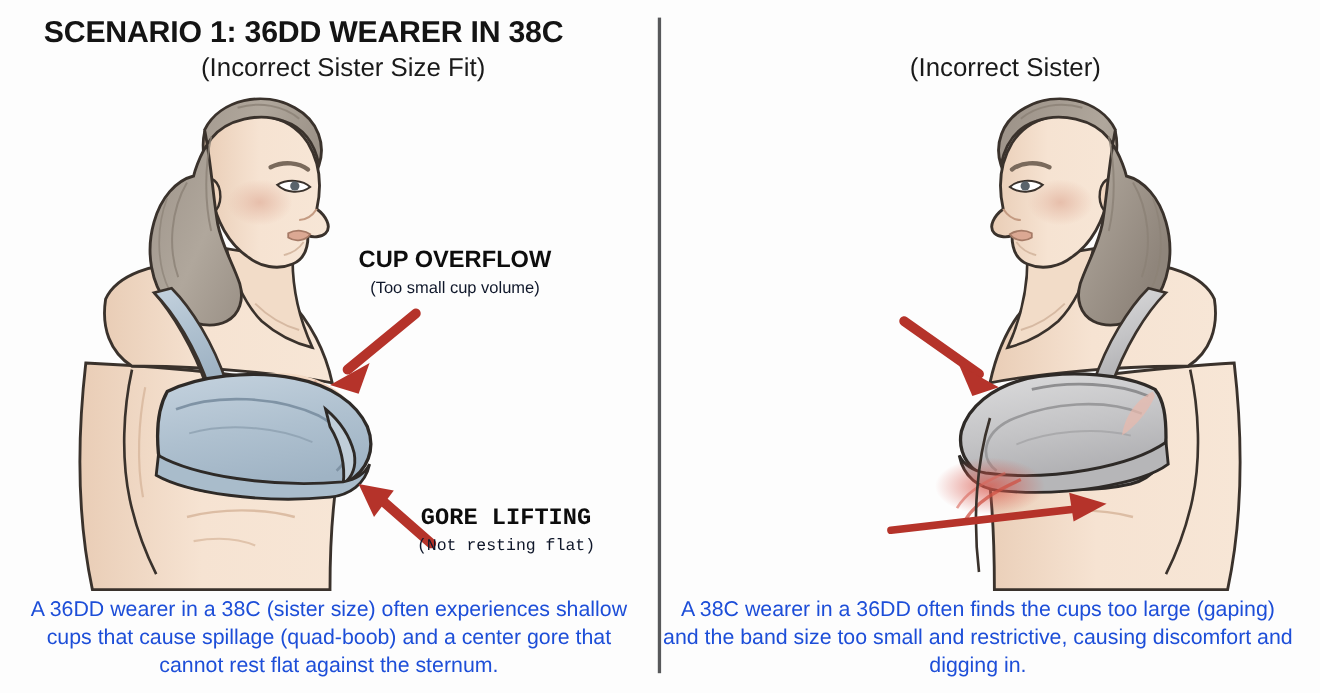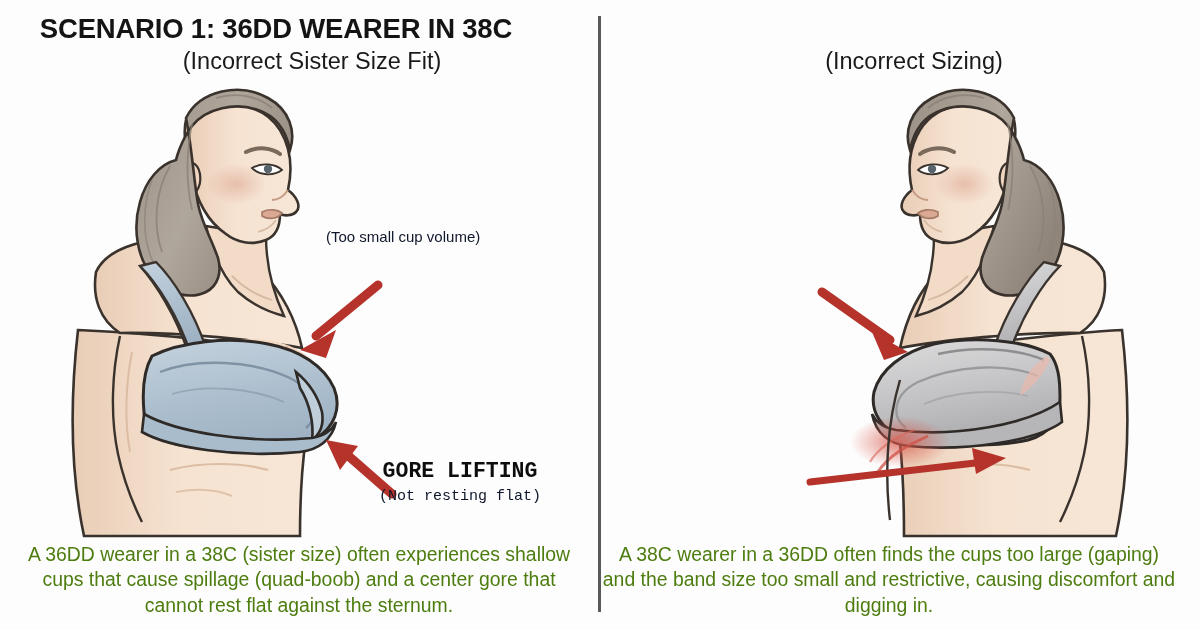--- a/index.html
+++ b/index.html
@@ -50,21 +50,21 @@
     margin-left: 36px;
   }
 
   .caption {
     position: absolute;
     left: 14px; bottom: 12px;
     width: 570px;
     text-align: center;
     font-size: 19.4px;
     line-height: 25.5px;
-    color: #4d7c0f;
+    color: #1d4ed8;
   }
   .panel-right .caption { left: 0; width: 574px; }
 
   
   .callout { position: absolute; }
   .callout .c-head {
     font-size: 21.5px;
     font-weight: bold;
     color: #0d0d0d;
     white-space: nowrap;
@@ -225,34 +225,35 @@
         <polygon points="300,350 336,330 326,358" fill="#b5332a"></polygon>
       </g>
 
       <g>
         <line x1="392" y1="494" x2="344" y2="452" stroke="#b5332a" stroke-width="9" stroke-linecap="round"></line>
         <polygon points="326,440 358,446, 340,470" fill="#b5332a"></polygon>
       </g>
     </svg>
 
     <div class="callout cl-cup">
+      <div class="c-head">CUP OVERFLOW</div>
       <div class="c-sub">(Too small cup volume)</div>
     </div>
 
     <div class="callout cl-gore">
       <div class="c-head">GORE LIFTING</div>
       <div class="c-sub">(Not resting flat)</div>
     </div>
 
     <div class="caption">A 36DD wearer in a 38C (sister size) often experiences shallow cups that cause spillage (quad-boob) and a center gore that cannot rest flat against the sternum.</div>
   </div>
 
   <div class="panel panel-right">
 
-    <div class="subtitle">(Incorrect Sizing)</div>
+    <div class="subtitle">(Incorrect Sister)</div>
 
     <svg class="figure-svg" width="598" height="560" viewBox="0 0 598 560">
       <defs>
         <linearGradient id="skinGradR" x1="1" y1="0" x2="0" y2="0">
           <stop offset="0%" stop-color="#e9cdb6"></stop>
           <stop offset="45%" stop-color="#f6e3d2"></stop>
           <stop offset="100%" stop-color="#f7e6d6"></stop>
         </linearGradient>
         <linearGradient id="braGradR" x1="1" y1="0" x2="0.7" y2="1">
           <stop offset="0%" stop-color="#dcdcdd"></stop>

